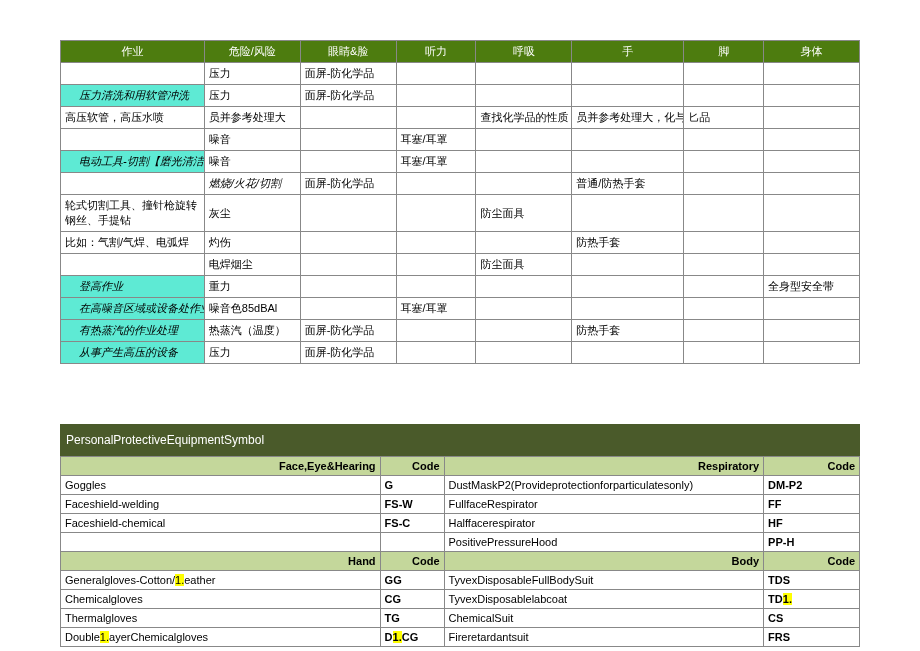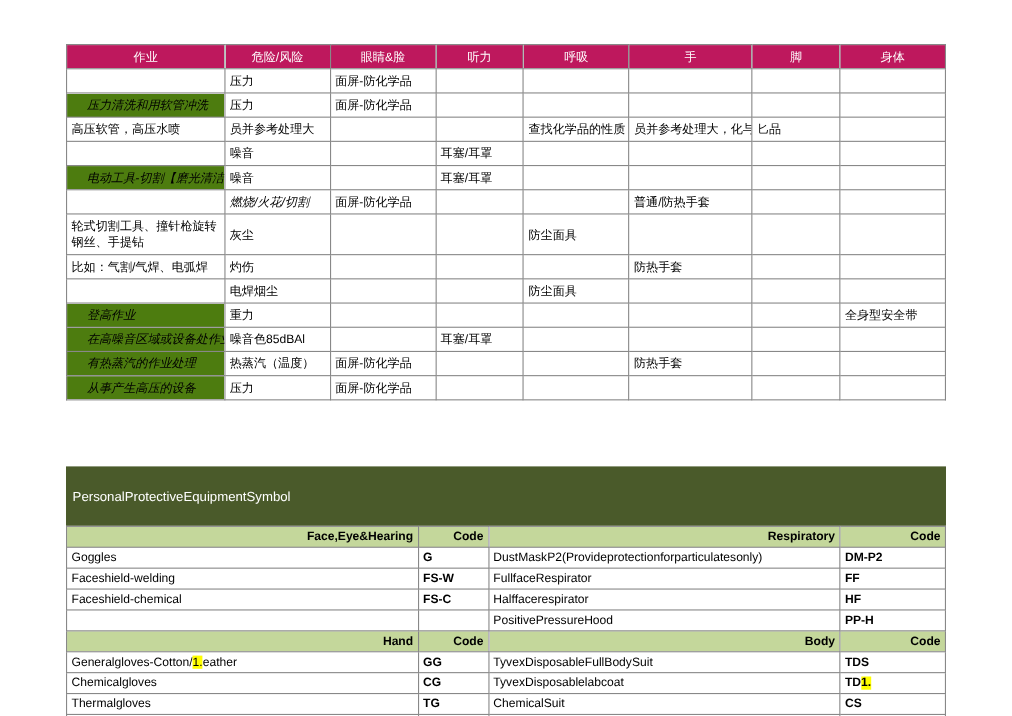--- a/index.html
+++ b/index.html
@@ -1,22 +1,22 @@
 <!DOCTYPE html>
 <html><head>
   <meta charset="utf-8">
   <style>
     * { box-sizing: border-box; margin: 0; padding: 0; }
     body { font-family: Arial, "Microsoft YaHei", sans-serif; font-size: 11px; background: #fff; padding: 40px 60px; }
     table { border-collapse: collapse; width: 100%; table-layout: fixed; }
     td, th { border: 1px solid #888; padding: 3px 4px; height: 18px; vertical-align: middle; overflow: hidden; white-space: nowrap; }
-    .hdr-row td { background: #be185d; color: #fff; text-align: center; font-weight: normal; height: 14px; }
-    .green-cell { background: #4d7c0f; font-style: italic; padding-left: 18px; }
+    .hdr-row td { background: #4d7c0f; color: #fff; text-align: center; font-weight: normal; height: 14px; }
+    .green-cell { background: #5eead4; font-style: italic; padding-left: 18px; }
     .tall { height: 32px; white-space: normal; }
-    .title-bar { background: #4a5a2a; color: #fff; padding: 20px 6px; font-size: 12px; margin-top: 60px; }
+    .title-bar { background: #4a5a2a; color: #fff; padding: 9px 6px; font-size: 12px; margin-top: 60px; }
     .t2 td, .t2 th { font-size: 11px; }
     .t2 .subhdr td { background: #c4d79b; font-weight: bold; text-align: right; }
     .bold { font-weight: bold; }
     .hl { background: #ffff00; }
   </style>
 </head>
 <body>
 
 <table>
   <colgroup>

